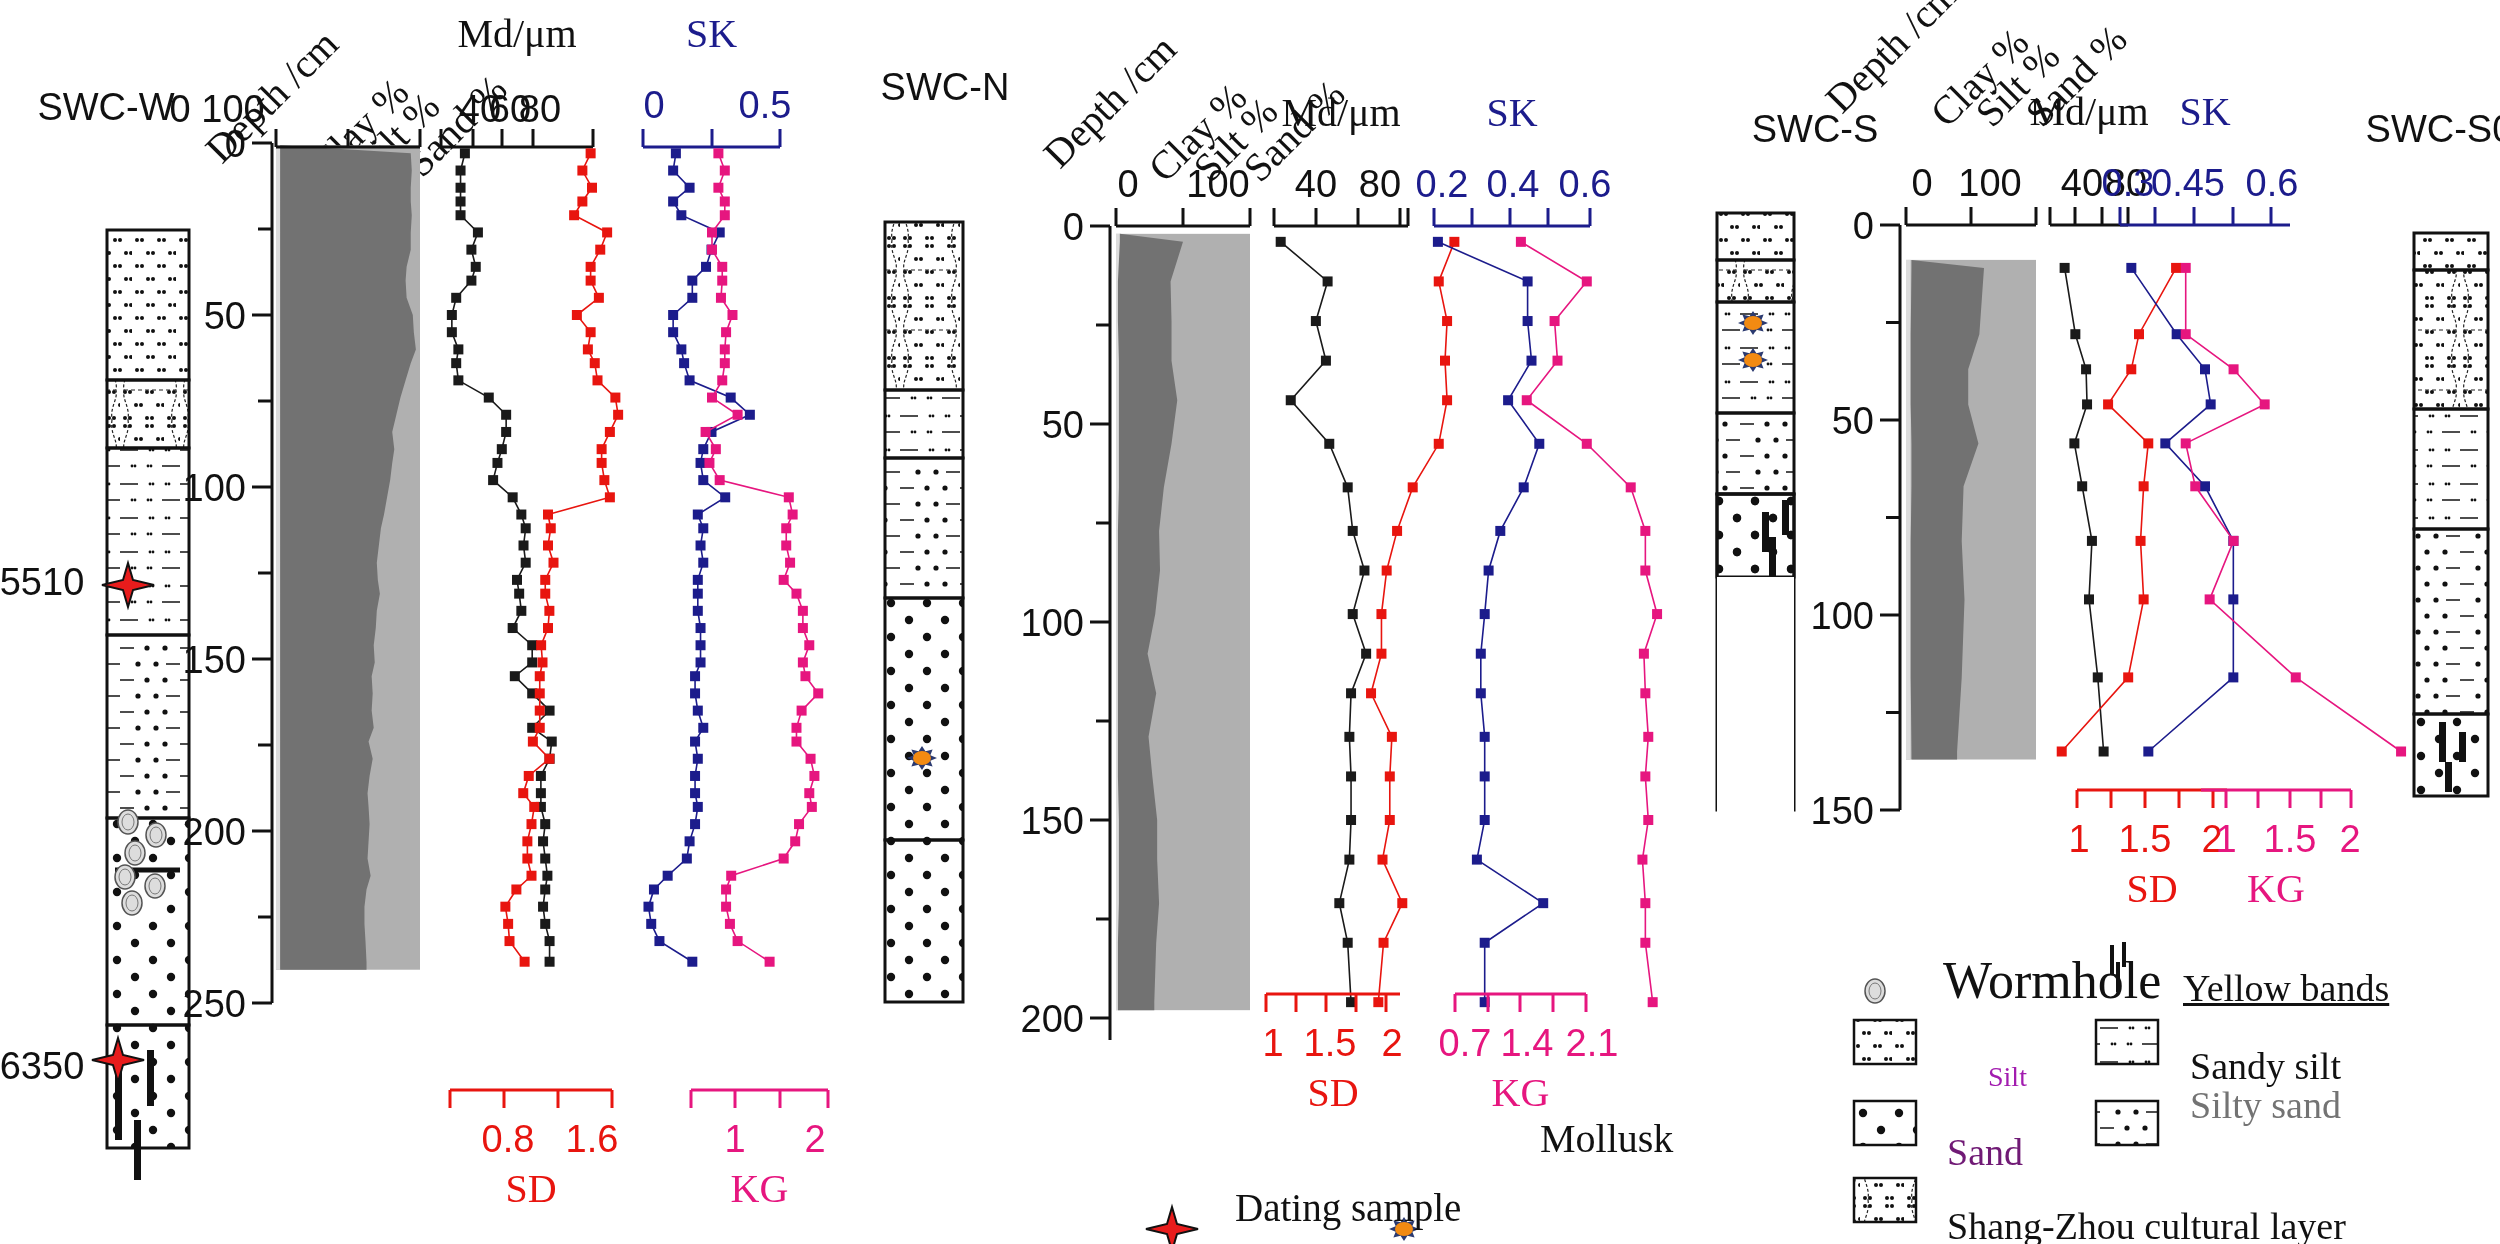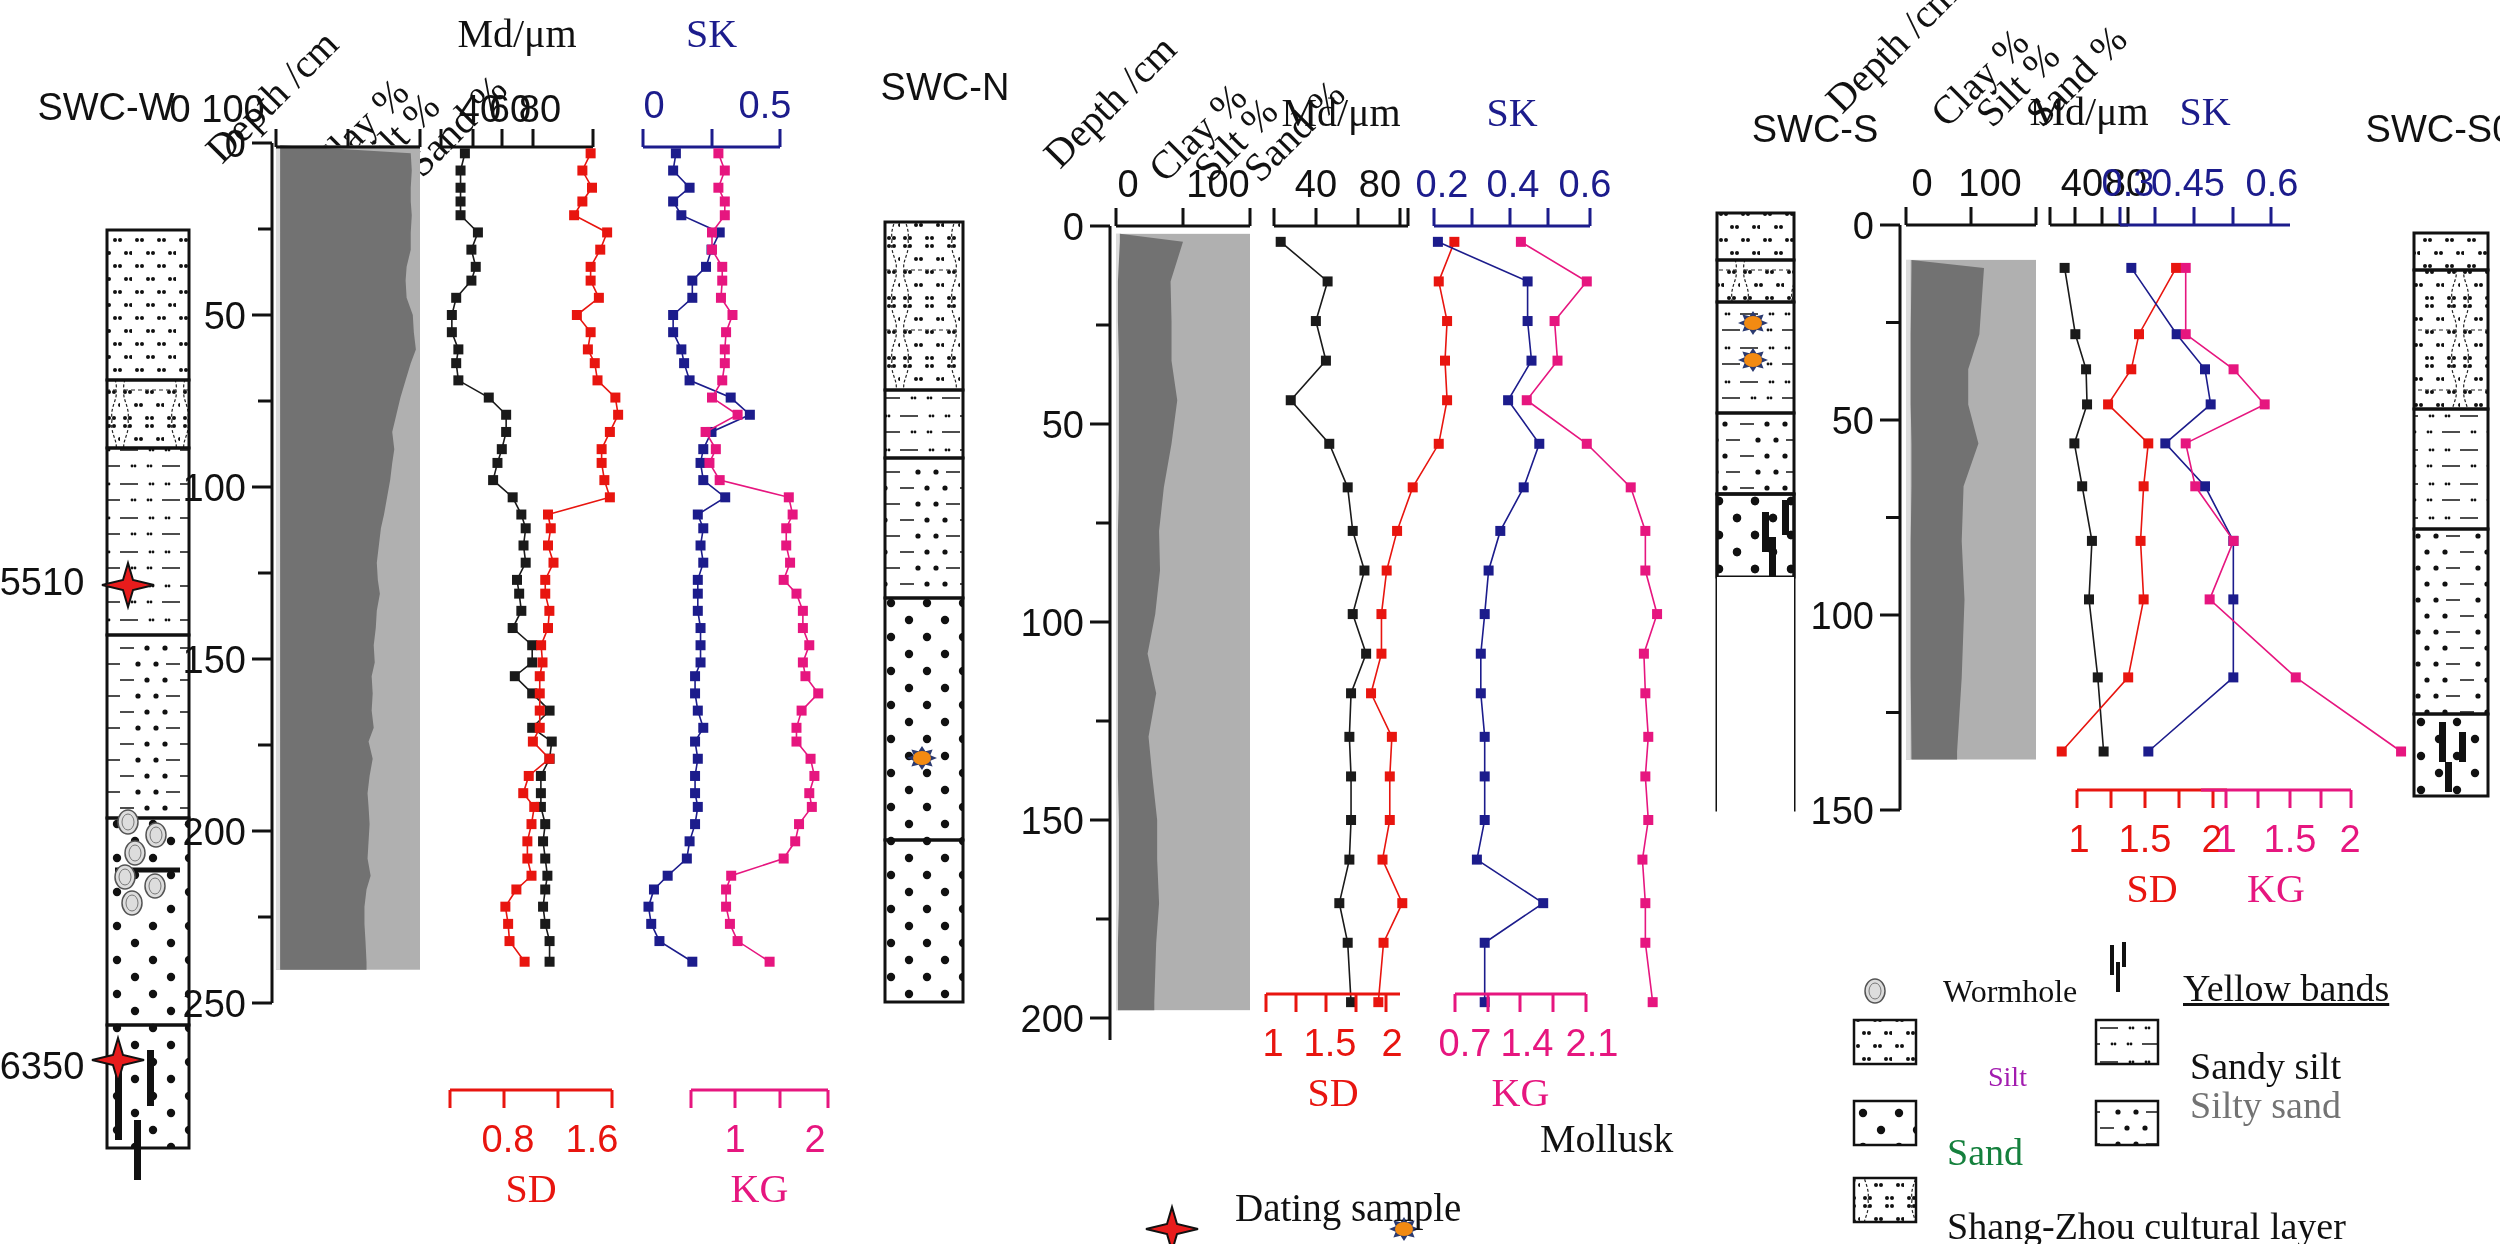--- a/index.html
+++ b/index.html
@@ -667,21 +667,21 @@
           <rect x="1854" y="1101" width="62" height="44" fill="url(#p-sand)" stroke="#111" stroke-width="2.5"></rect>
           <rect x="2096" y="1101" width="62" height="44" fill="url(#p-siltysand)" stroke="#111" stroke-width="2.5"></rect>
           <rect x="1854" y="1178" width="62" height="44" fill="url(#p-cultural)" stroke="#111" stroke-width="2.5"></rect>
         </g>
       </g>
   </svg>
 
   <div>
     <span class="serif" style="position:absolute;left:1235px;top:1230px;transform:translateY(-100%);font-size:39px;color:#111;text-align:right;">Dating sample</span>
     <span class="serif" style="position:absolute;left:1540px;top:1162px;transform:translateY(-100%);font-size:40px;color:#111;">Mollusk</span>
-    <span class="serif" style="position:absolute;left:1943px;top:1010px;transform:translateY(-100%);font-size:32px;color:#111;">Wormhole</span>
+    <span class="serif" style="position:absolute;left:1943px;top:1010px;transform:translateY(-100%);font-size:52px;color:#111;">Wormhole</span>
     <span class="serif" style="position:absolute;left:2183px;top:1010px;transform:translateY(-100%);font-size:38px;color:#111;text-decoration:underline;">Yellow bands</span>
     <span class="serif" style="position:absolute;left:1988px;top:1093px;transform:translateY(-100%);font-size:28px;color:#a21caf;">Silt</span>
     <span class="serif" style="position:absolute;left:2190px;top:1088px;transform:translateY(-100%);font-size:38px;color:#111;">Sandy silt</span>
-    <span class="serif" style="position:absolute;left:1947px;top:1174px;transform:translateY(-100%);font-size:38px;color:#15803d;">Sand</span>
+    <span class="serif" style="position:absolute;left:1947px;top:1174px;transform:translateY(-100%);font-size:38px;color:#701a75;">Sand</span>
     <span class="serif" style="position:absolute;left:2190px;top:1127px;transform:translateY(-100%);font-size:38px;color:#737373;">Silty sand</span>
     <span class="serif" style="position:absolute;left:1947px;top:1248px;transform:translateY(-100%);font-size:38px;color:#111;">Shang-Zhou cultural layer</span>
   </div>
 </div>
 
 </body></html>

